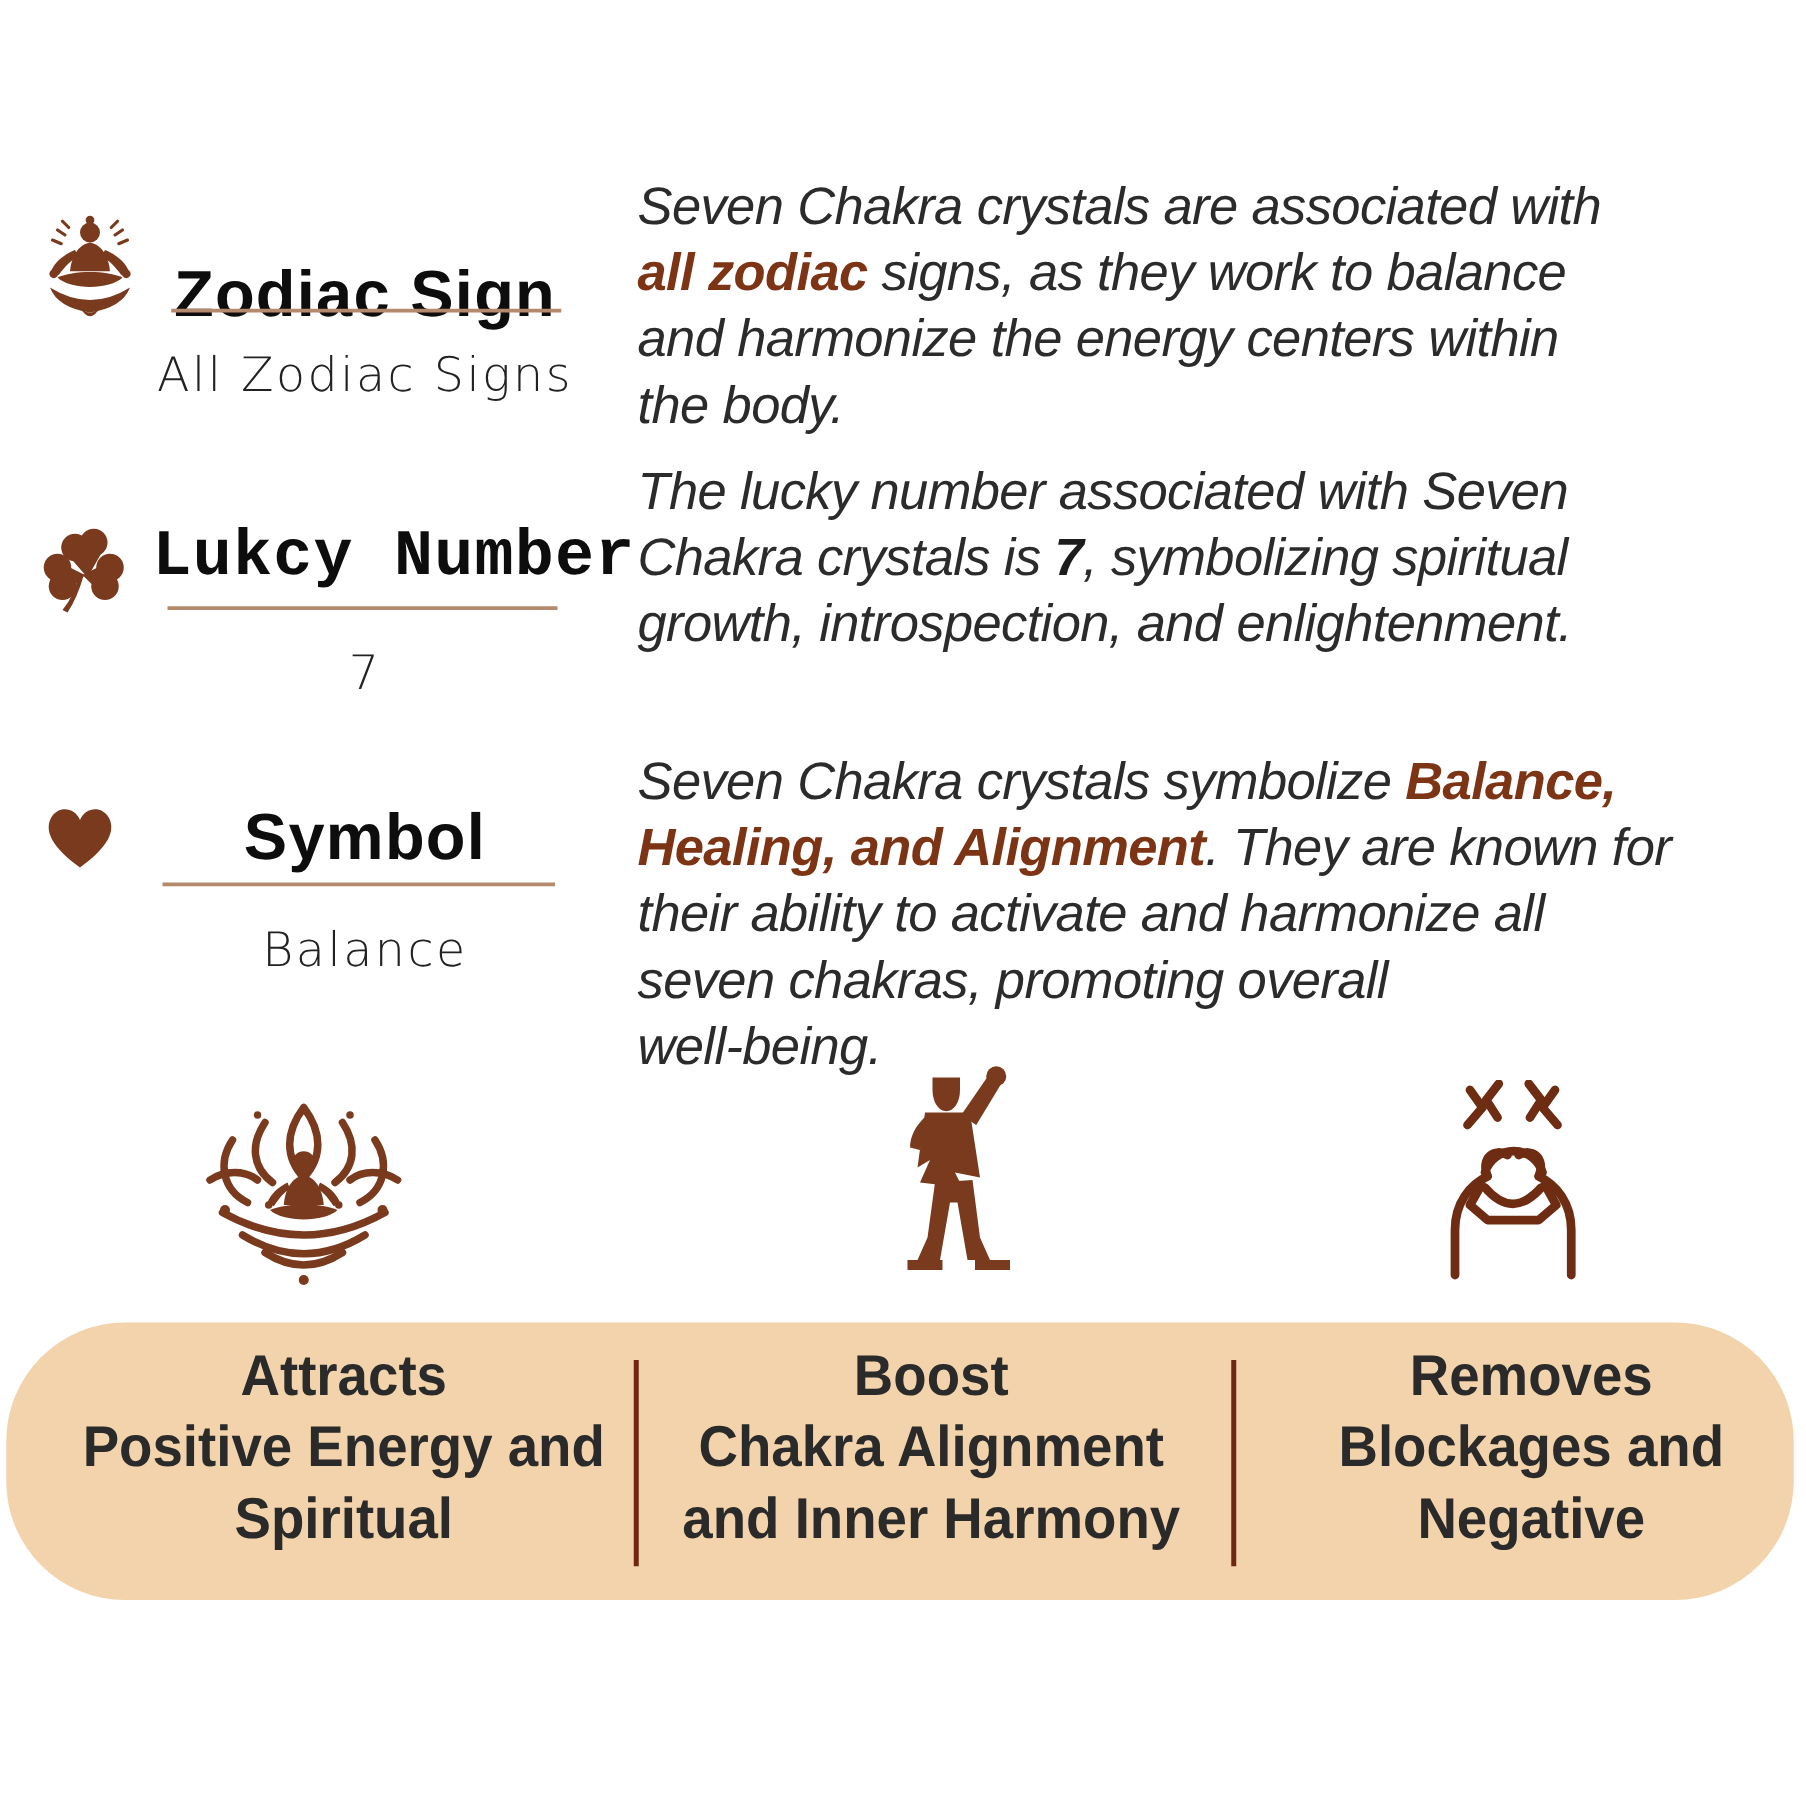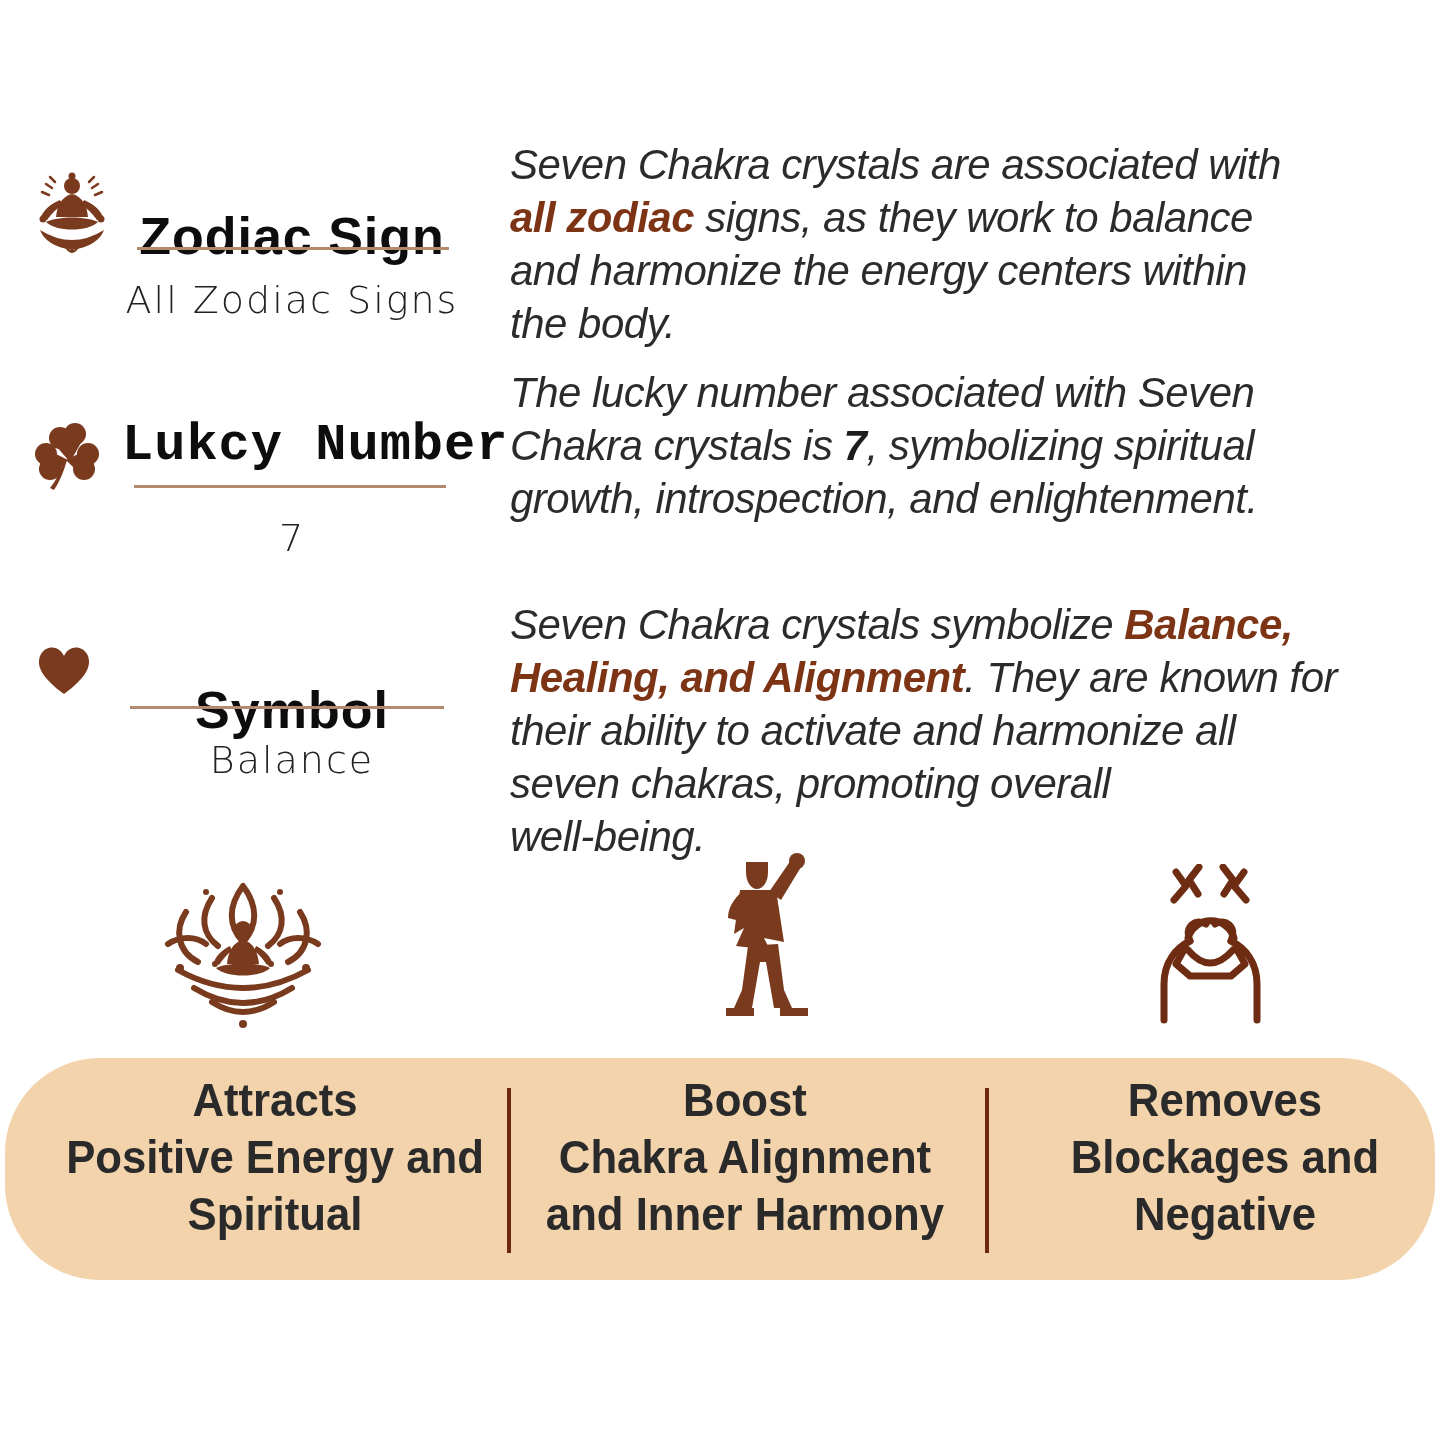--- a/index.html
+++ b/index.html
@@ -102,21 +102,21 @@
 
   <div class="abs para" style="top:366px;">
     <div class="para-line"><span>The lucky number associated with Seven</span></div>
     <div class="para-line"><span>Chakra crystals is </span><span class="b-dark">7</span><span>, symbolizing spiritual</span></div>
     <div class="para-line"><span>growth, introspection, and enlightenment.</span></div>
   </div>
 
   <svg class="abs" style="left:32px; top:638px;" width="64" height="60" viewBox="0 0 64 60">
     <path class="icon-brown" d="M32 56 C10 40 3 27 9 16 C15 6 28 8 32 18 C36 8 49 6 55 16 C61 27 54 40 32 56 Z"></path>
   </svg>
-  <div class="abs item-title" style="top:640px;margin-top:40px;">Symbol</div>
+  <div class="abs item-title" style="top:640px;">Symbol</div>
   <div class="abs item-underline" style="left:130px; top:706px; width:314px;"></div>
   <div class="abs item-value" style="top:714px;">Balance</div>
 
   <div class="abs para" style="top:598px;">
     <div class="para-line"><span>Seven Chakra crystals symbolize </span><span class="b-brown">Balance,</span></div>
     <div class="para-line"><span class="b-brown">Healing, and Alignment</span><span>. They are known for</span></div>
     <div class="para-line"><span>their ability to activate and harmonize all</span></div>
     <div class="para-line"><span>seven chakras, promoting overall</span></div>
     <div class="para-line"><span>well-being.</span></div>
   </div>

